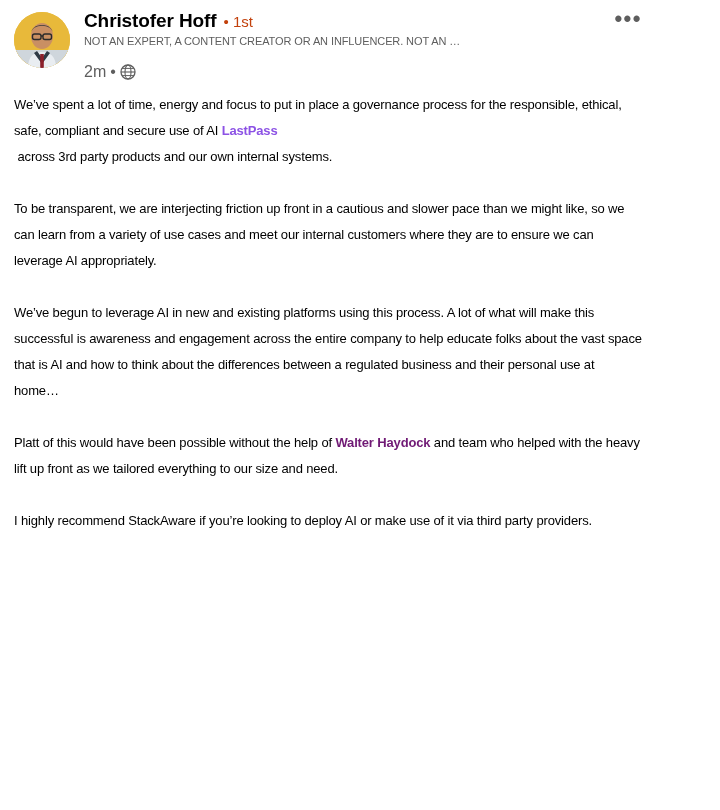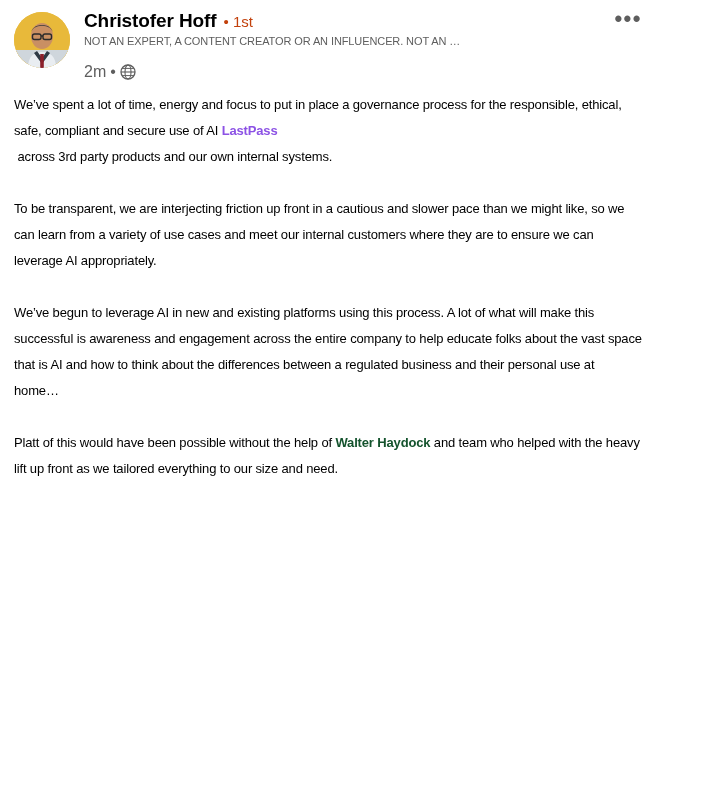--- a/index.html
+++ b/index.html
@@ -97,21 +97,21 @@
     line-height: 26px;
     color: #000000;
     letter-spacing: -0.15px;
   }
   .para {
     margin: 0;
     white-space: pre-wrap;
   }
   .para-gap { height: 26px; }
   .mention {
-    color: #14532d;
+    color: #701a75;
     font-weight: bold;
   }
   .mention-purple {
     color: #8c52e5;
     font-weight: bold;
   }
 </style>
 </head>
 <body>
 
@@ -164,18 +164,19 @@
     <div id="paragraphs">
         <div class="para"><span>We’ve spent a lot of time, energy and focus to put in place a governance process for the responsible, ethical, safe, compliant and secure use of AI </span><span class="mention-purple">LastPass</span><span>
  across 3rd party products and our own internal systems.</span></div>
         <div class="para-gap"></div>
         <div class="para"><span>To be transparent, we are interjecting friction up front in a cautious and slower pace than we might like, so we can learn from a variety of use cases and meet our internal customers where they are to ensure we can leverage AI appropriately.</span></div>
         <div class="para-gap"></div>
         <div class="para"><span>We’ve begun to leverage AI in new and existing platforms using this process. A lot of what will make this successful is awareness and engagement across the entire company to help educate folks about the vast space that is AI and how to think about the differences between a regulated business and their personal use at home…</span></div>
         <div class="para-gap"></div>
         <div class="para"><span>Platt of this would have been possible without the help of </span><span class="mention">Walter Haydock</span><span> and team who helped with the heavy lift up front as we tailored everything to our size and need.</span></div>
         <div class="para-gap"></div>
+        <div class="para"><span>I highly recommend StackAware if you’re looking to deploy AI or make use of it via third party providers.</span></div>
         <div class="para-gap"></div>
         <div class="para-gap"></div>
       </div>
   </div>
 
 </div>
 
 </body></html>

